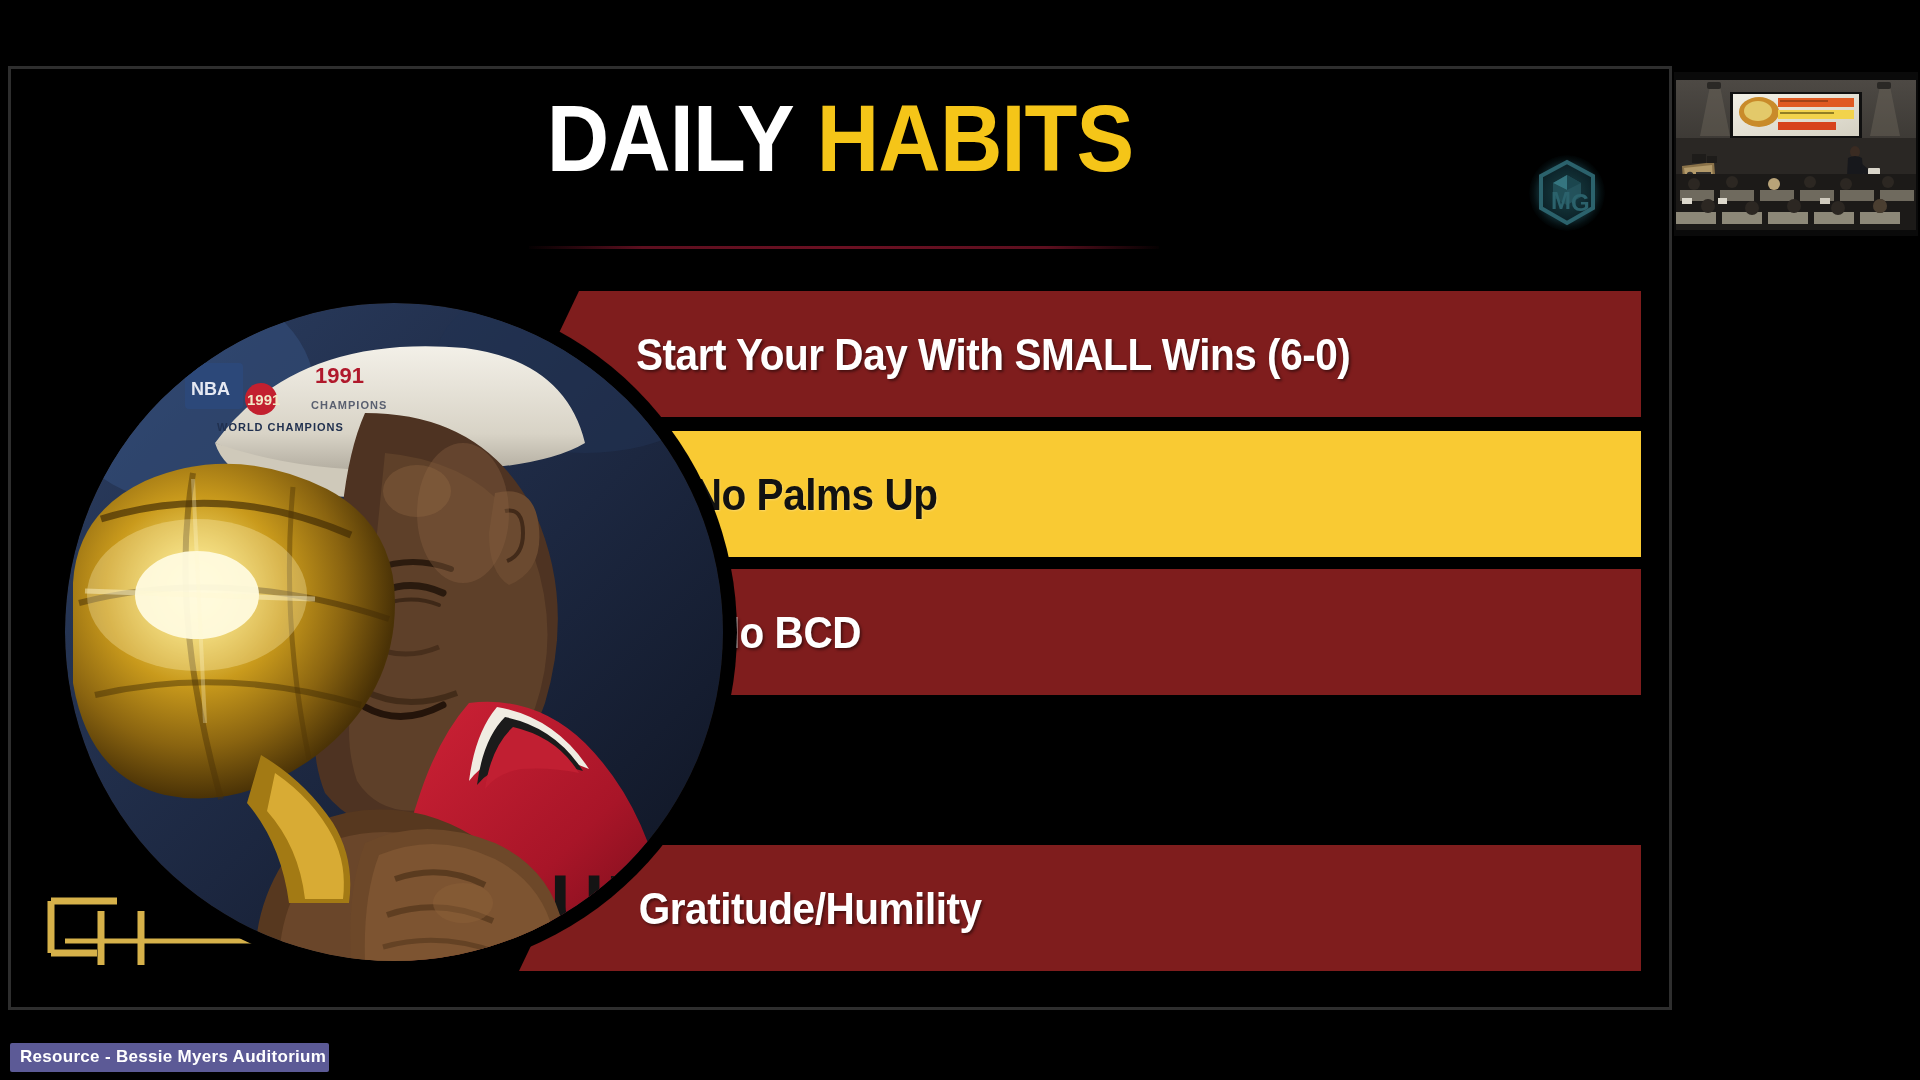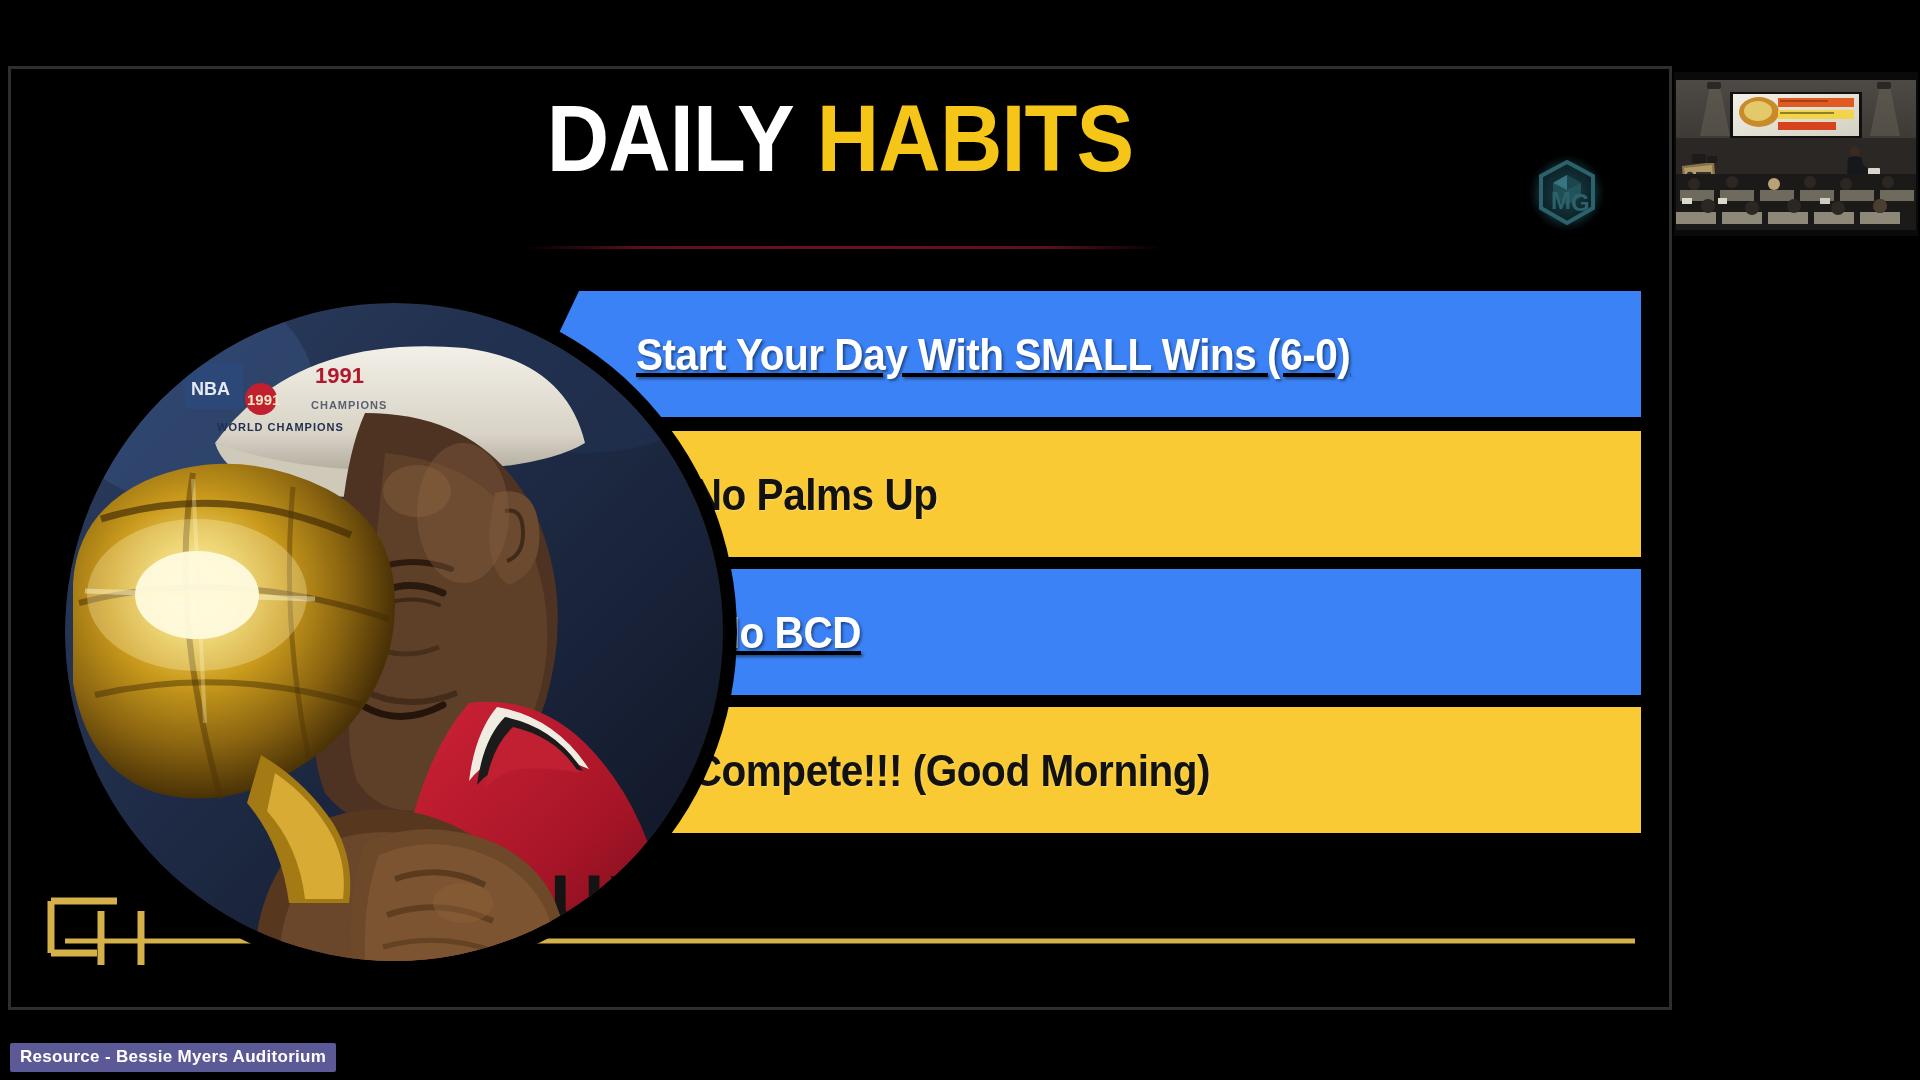--- a/index.html
+++ b/index.html
@@ -116,21 +116,21 @@
   .bar .bar-label {
     font-family: "Liberation Sans Narrow", "Liberation Sans", sans-serif;
     font-weight: bold;
     font-size: 45px;
     line-height: 1;
     letter-spacing: -0.5px;
     white-space: nowrap;
     transform: scaleX(0.9);
     transform-origin: left center;
   }
-  .bar.red   { background: #3b82f6; text-decoration: underline; }
+  .bar.red   { background: #7f1d1d; }
   .bar.gold  { background: #F9CA33; }
   .bar.red  .bar-label { color: #ffffff; text-shadow: 2px 2px 3px rgba(0,0,0,0.45); }
   .bar.gold .bar-label { color: #121212; text-shadow: 1px 1px 2px rgba(255,255,255,0.25); }
 
   
   .bar.slant-a { clip-path: polygon(60px 0, 100% 0, 100% 100%, 0 100%); }
   .bar.slant-b { clip-path: polygon(0 0, 100% 0, 100% 100%, 60px 100%); }
 
   .bar.b1 { top: 0px;   }
   .bar.b2 { top: 140px; text-align: right; }
@@ -163,21 +163,21 @@
     background: #0b0b0b;
     overflow: hidden;
   }
   #webcam svg { display:block; width: 244px; height: 164px; }
 
   
   #caption-badge {
     position: absolute;
     left: 10px;
     bottom: 8px;
-    padding: 4px 10px 5px 10px;
+    padding: 4px 3px 5px 10px;
     background: #5c5a96;
     color: #ffffff;
     font-family: "Liberation Sans", sans-serif;
     font-weight: bold;
     font-size: 17px;
     line-height: 20px;
     letter-spacing: 0.3px;
     border-radius: 2px;
     white-space: nowrap;
   }
@@ -217,22 +217,22 @@
     <div id="bars">
       <div class="bar red  slant-a b1">
         <span class="bar-label">Start Your Day With SMALL Wins (6-0)</span>
       </div>
       <div class="bar gold slant-b b2">
         <span class="bar-label">No Palms Up</span>
       </div>
       <div class="bar red  slant-a b3">
         <span class="bar-label">No BCD</span>
       </div>
-      <div class="bar gold slant-b b4">
-        <span class="bar-label">Compete!!! (Good Morning)</span>
+      <div class="bar red  slant-a b5">
+        <span class="bar-label">Gratitude/Humility</span>
       </div>
     </div>
 
     <div id="photo-ring">
       <div id="photo-circle">
         <svg viewBox="0 0 658 658" xmlns="http://www.w3.org/2000/svg">
           <defs>
             <radialGradient id="trophyGold" cx="38%" cy="38%" r="62%">
               <stop offset="0%" stop-color="#fffbe6"></stop>
               <stop offset="16%" stop-color="#f2d96a"></stop>

